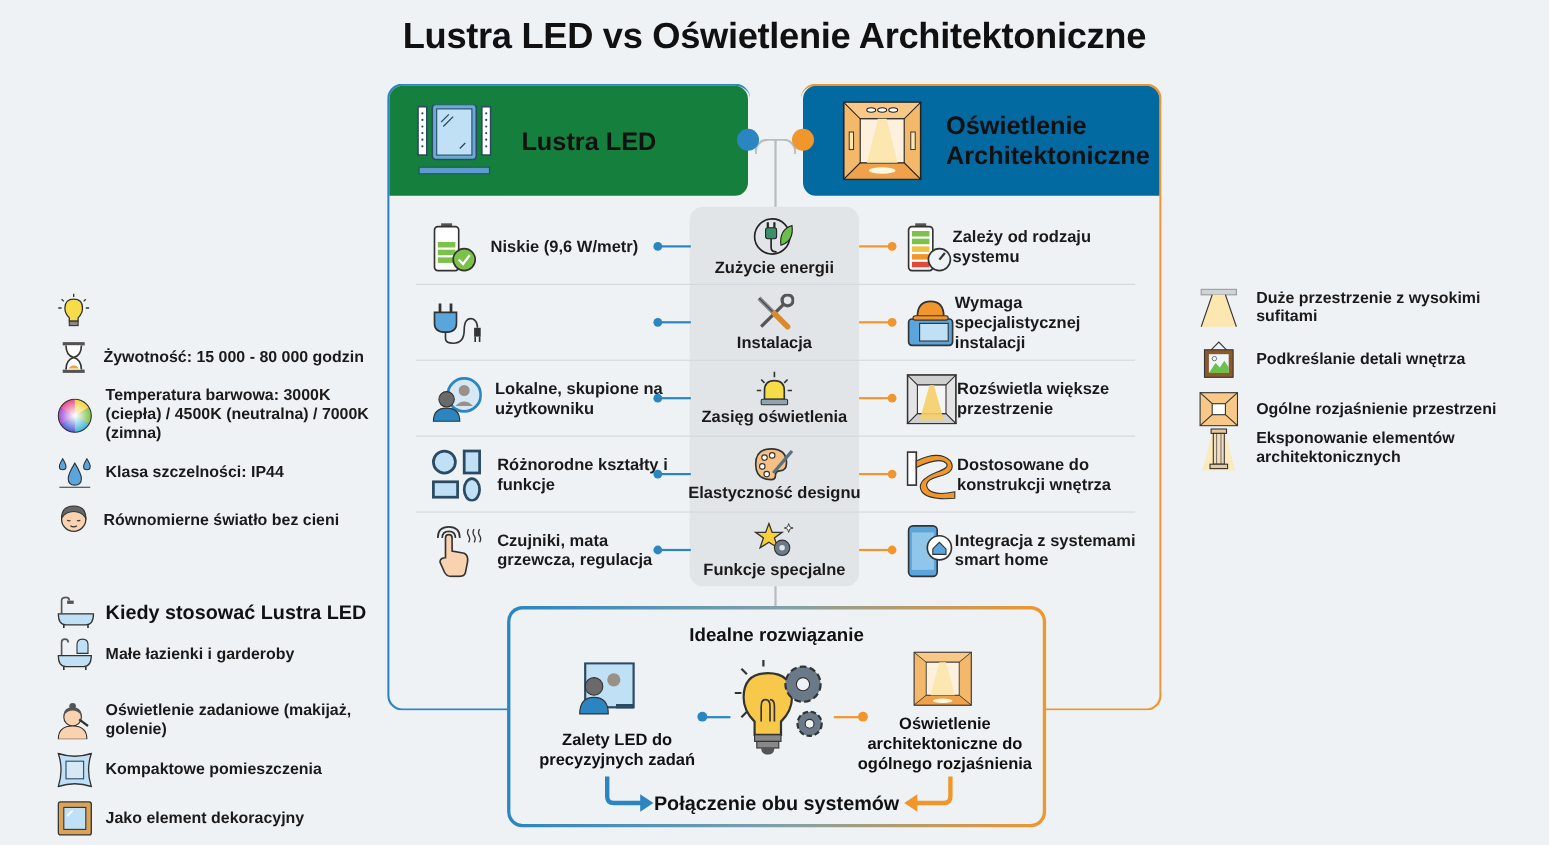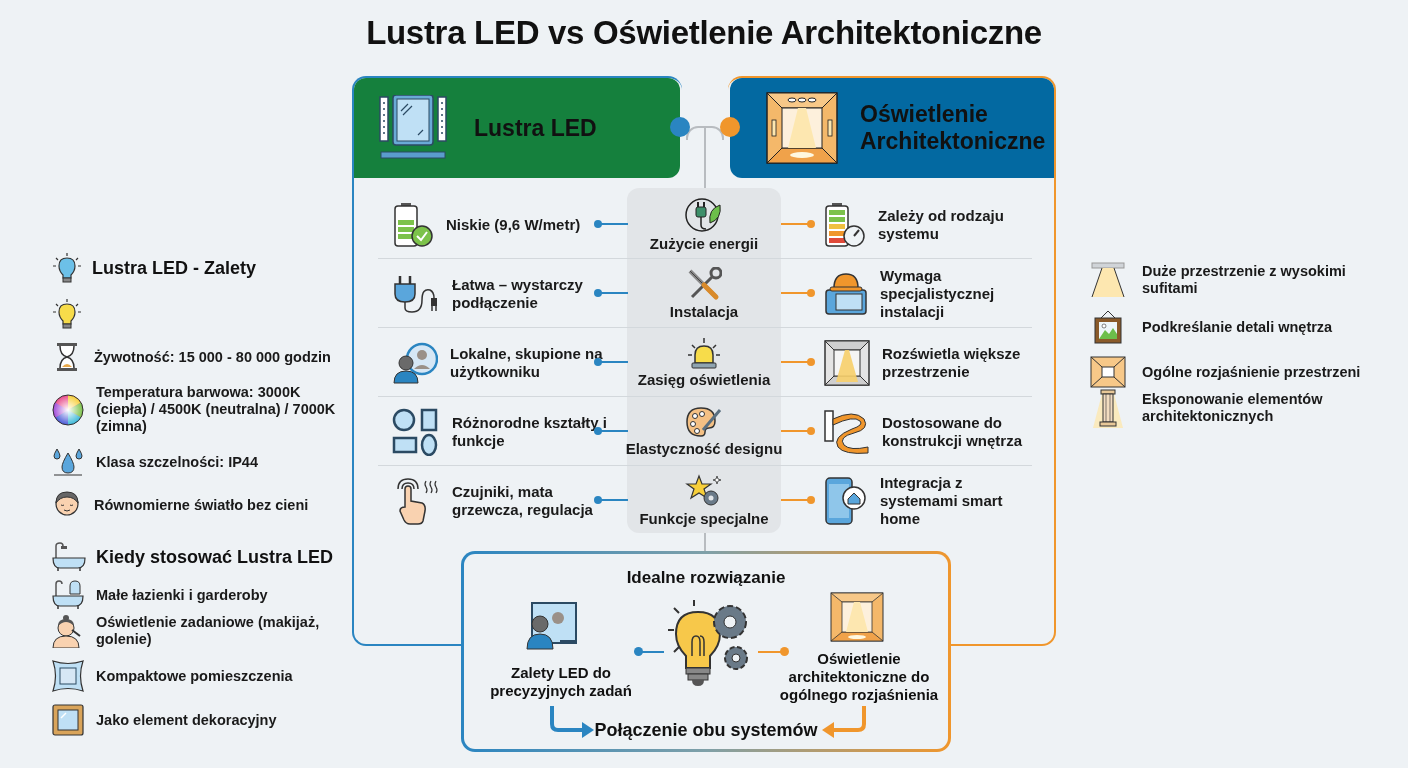--- a/index.html
+++ b/index.html
@@ -56,21 +56,21 @@
   .row {
     position: relative; height: 69px; border-bottom: 1.5px solid #d3d8dc;
   }
   .row:last-child { border-bottom: none; }
   .cell-left {
     position: absolute; left: 14px; top: 0; height: 69px; width: 230px;
     display: flex; align-items: center; gap: 12px;
   }
   .cell-right {
     position: absolute; left: 446px; top: 0; height: 69px; width: 210px;
-    display: flex; align-items: center; gap: 12px;
+    display: flex; align-items: center; 
   }
   .cell-text { font-size: 15px; font-weight: bold; line-height: 18px; color: #1a1a1a; }
   .cell-center {
     position: absolute; left: 249px; top: 0; width: 154px; height: 69px;
     display: flex; flex-direction: column; align-items: center; justify-content: center; gap: 2px;
   }
   .center-label { font-size: 15px; font-weight: bold; color: #1a1a1a; white-space: nowrap; }
   .link-left {
     position: absolute; left: 220px; top: 33px; width: 30px; height: 2px; background: #2a85c1;
   }
@@ -219,21 +219,20 @@
     <div class="cell-left">
       <span class="icon">
         <svg width="48" height="40" viewBox="0 0 48 40">
             <path d="M8 2 V10 M18 2 V10" stroke="#333" stroke-width="2.5"></path>
             <path d="M3 10 H23 V20 Q23 28 13 28 Q3 28 3 20Z" fill="#5aa6dc" stroke="#333" stroke-width="1.5"></path>
             <path d="M13 28 V34 Q13 38 20 38 Q30 38 30 26 Q30 14 38 16 Q42 18 42 24" stroke="#333" fill="none" stroke-width="1.5"></path>
             <rect x="39" y="24" width="6" height="8" fill="#333"></rect>
             <path d="M40 32 V37 M44 32 V37" stroke="#333" stroke-width="1.5"></path>
           </svg>
       </span>
-      <span class="cell-text">Łatwa – wystarczy podłączenie</span>
     </div>
     <div class="link-left"></div>
     <div class="cell-center">
       <span class="icon">
         <svg width="36" height="34" viewBox="0 0 36 34">
             <path d="M4 4 L30 30" stroke="#888" stroke-width="4"></path>
             <path d="M4 4 L30 30" stroke="#444" stroke-width="1" fill="none"></path>
             <circle cx="30" cy="6" r="5" fill="none" stroke="#555" stroke-width="3"></circle>
             <path d="M27 9 L6 30" stroke="#555" stroke-width="3"></path>
             <path d="M18 18 L30 30" stroke="#d98a2a" stroke-width="5" stroke-linecap="round"></path>
@@ -365,30 +364,20 @@
             <circle cx="30" cy="22" r="11" fill="#fff" stroke="#333" stroke-width="1.5"></circle>
             <path d="M24 23 L30 17 L36 23 V28 H24Z" fill="#5aa6dc" stroke="#333"></path>
           </svg>
       </span>
       <span class="cell-text">Integracja z systemami smart home</span>
     </div>
   </div>
 </div>
 
 <div class="side" style="left:52px;top:252px;width:300px;">
-  <div class="side-head">
-    <span class="icon">
-      <svg width="30" height="32" viewBox="0 0 30 32">
-          <path d="M15 1 V4 M4 6 L6 8 M26 6 L24 8 M1 14 H4 M26 14 H29" stroke="#333" stroke-width="1.2"></path>
-          <path d="M15 6 Q23 6 23 14 Q23 19 19 23 V26 H11 V23 Q7 19 7 14 Q7 6 15 6Z" fill="#6cc0e8" stroke="#333" stroke-width="1.2"></path>
-          <rect x="11" y="26" width="8" height="4" fill="#888" stroke="#333"></rect>
-        </svg>
-    </span>
-    <span>Lustra LED - Zalety</span>
-  </div>
   <div class="side-item" style="margin-top:14px;">
     <span class="icon">
       <svg width="30" height="32" viewBox="0 0 30 32">
           <path d="M15 1 V4 M4 6 L6 8 M26 6 L24 8 M1 14 H4 M26 14 H29" stroke="#333" stroke-width="1.2"></path>
           <path d="M15 6 Q23 6 23 14 Q23 19 19 23 V26 H11 V23 Q7 19 7 14 Q7 6 15 6Z" fill="#f7dc4a" stroke="#333" stroke-width="1.2"></path>
           <rect x="11" y="26" width="8" height="4" fill="#888" stroke="#333"></rect>
         </svg>
     </span>
   </div>
   <div class="side-item" style="margin-top:12px;">
@@ -462,21 +451,21 @@
     <span class="icon">
       <svg width="32" height="30" viewBox="0 0 32 30">
           <path d="M4 16 V4 Q4 1 7 1 Q10 1 10 4" fill="none" stroke="#555" stroke-width="1.5"></path>
           <path d="M18 14 V6 Q18 1 23 1 Q28 1 28 6 V14Z" fill="#bfe0f5" stroke="#333"></path>
           <path d="M1 16 H31 Q31 26 24 26 H8 Q1 26 1 16Z" fill="#bfe0f5" stroke="#333" stroke-width="1.2"></path>
           <path d="M6 26 V29 M26 26 V29" stroke="#333" stroke-width="1.5"></path>
         </svg>
     </span>
     <span>Małe łazienki i garderoby</span>
   </div>
-  <div class="side-item" style="margin-top:4px;">
+  <div class="side-item" style="margin-top:28px;">
     <span class="icon">
       <svg width="32" height="34" viewBox="0 0 32 34">
           <circle cx="14" cy="4" r="3" fill="#555"></circle>
           <circle cx="14" cy="14" r="8" fill="#f9d2b0" stroke="#333"></circle>
           <path d="M6 12 Q6 5 14 5 Q22 5 22 12 Q18 8 14 8 Q10 8 6 12Z" fill="#555"></path>
           <path d="M1 34 Q1 22 14 22 Q27 22 27 34Z" fill="#f9d2b0" stroke="#333"></path>
           <path d="M20 16 L28 22" stroke="#333" stroke-width="2"></path>
         </svg>
     </span>
     <span>Oświetlenie zadaniowe (makijaż, golenie)</span>

